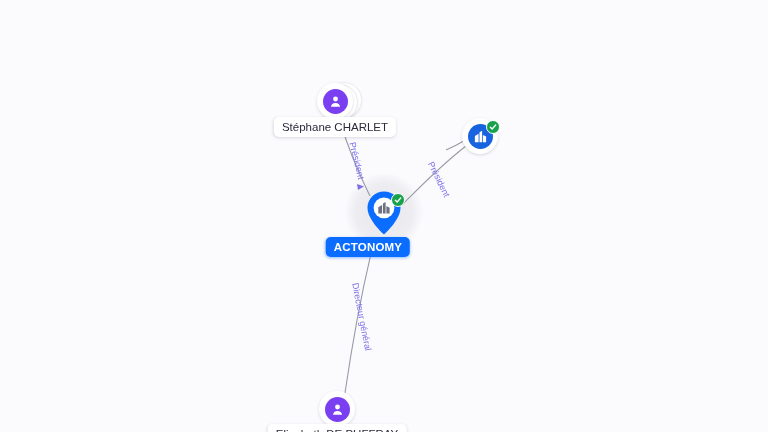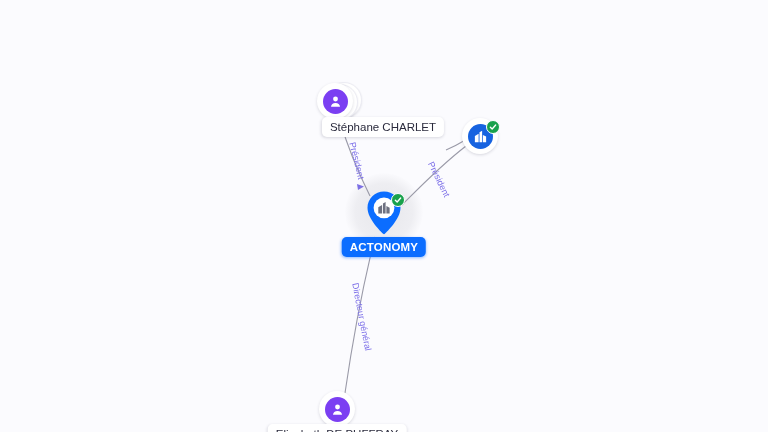--- a/index.html
+++ b/index.html
@@ -188,21 +188,21 @@
     <div class="person-stack s1"></div>
     <div class="person-main">
       <div class="person-disc">
         <svg width="15" height="15" viewBox="0 0 24 24" fill="#ffffff">
           <circle cx="12" cy="8" r="3.9"></circle>
           <path d="M4.8 20.5c0-4.1 3.3-6.3 7.2-6.3s7.2 2.2 7.2 6.3z"></path>
         </svg>
       </div>
     </div>
   </div>
-  <div class="label" style="left:335px; top:117px;margin-left:48px;">Stéphane CHARLET</div>
+  <div class="label" style="left:335px; top:117px;">Stéphane CHARLET</div>
 
   <div class="node" style="left:480px; top:136px;">
     <div class="company-main">
       <div class="company-disc">
         <svg width="15" height="15" viewBox="0 0 24 24" fill="#ffffff">
           <path d="M3 21V11l6-3.4V21z"></path>
           <path d="M10.4 21V5.2l4.2-2.4V21z"></path>
           <path d="M15.8 21V9.4L21 11.9V21z"></path>
         </svg>
       </div>
@@ -228,21 +228,21 @@
           <path d="M15.8 21V9.4L21 11.9V21z"></path>
         </g>
       </svg>
     </div>
     <div class="badge-check on-pin">
       <svg width="8" height="8" viewBox="0 0 24 24" fill="none" stroke="#ffffff" stroke-width="4" stroke-linecap="round" stroke-linejoin="round">
         <path d="M4 12.5 L9.5 18 L20 6"></path>
       </svg>
     </div>
   </div>
-  <div class="label focus" style="left:384px; top:237px;">ACTONOMY</div>
+  <div class="label focus" style="left:368px; top:237px;">ACTONOMY</div>
 
   <div class="node" style="left:337px; top:409px;">
     <div class="person-main">
       <div class="person-disc">
         <svg width="15" height="15" viewBox="0 0 24 24" fill="#ffffff">
           <circle cx="12" cy="8" r="3.9"></circle>
           <path d="M4.8 20.5c0-4.1 3.3-6.3 7.2-6.3s7.2 2.2 7.2 6.3z"></path>
         </svg>
       </div>
     </div>

